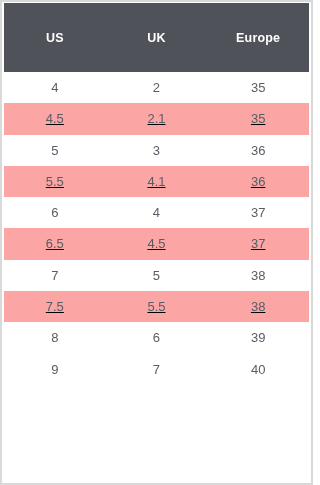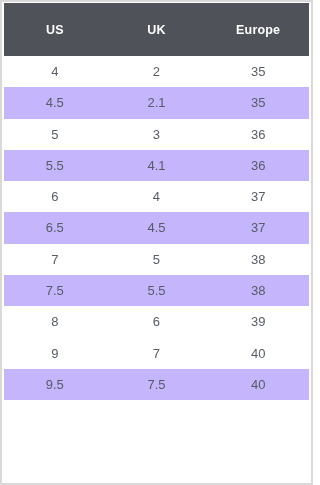--- a/index.html
+++ b/index.html
@@ -33,21 +33,21 @@
   table.size-table col.c-us     { width: 33.33%; }
   table.size-table col.c-uk     { width: 33.33%; }
   table.size-table col.c-europe { width: 33.34%; }
 
   thead tr.header-row {
     background: #4f5258;
   }
 
   thead th {
     height: 37px;
-    padding: 8px;
+    padding: 16px;
     margin: 8px;
     color: #ffffff;
     font-size: 12.5px;
     font-weight: bold;
     text-align: center;
     vertical-align: middle;
     letter-spacing: 0.2px;
     border: none;
   }
 
@@ -58,21 +58,21 @@
     color: #565d64;
     font-size: 13px;
     font-weight: normal;
     text-align: center;
     vertical-align: middle;
     border: none;
     line-height: 31.3px;
   }
 
   tbody tr.row-odd  { background: #ffffff; }
-  tbody tr.row-even { background: #c4b5fd; }
+  tbody tr.row-even { background: #fca5a5; text-decoration: underline; }
 </style>
 </head>
 <body>
 
 <div id="size-table-wrap">
   <table class="size-table">
     <colgroup>
       <col class="c-us">
       <col class="c-uk">
       <col class="c-europe">
@@ -128,20 +128,15 @@
         <tr class="row-odd">
           <td>8</td>
           <td>6</td>
           <td>39</td>
         </tr>
         <tr class="row-odd">
           <td>9</td>
           <td>7</td>
           <td>40</td>
         </tr>
-        <tr class="row-even">
-          <td>9.5</td>
-          <td>7.5</td>
-          <td>40</td>
-        </tr>
       </tbody>
   </table>
 </div>
 
 </body></html>

